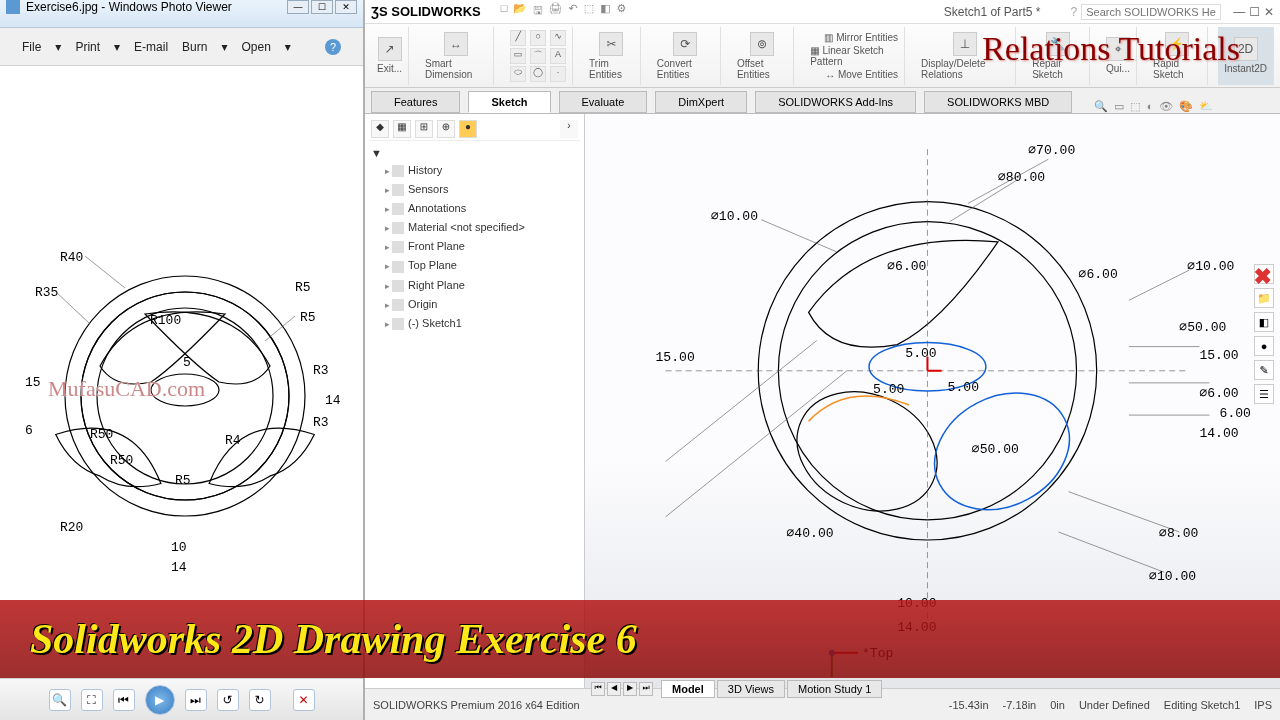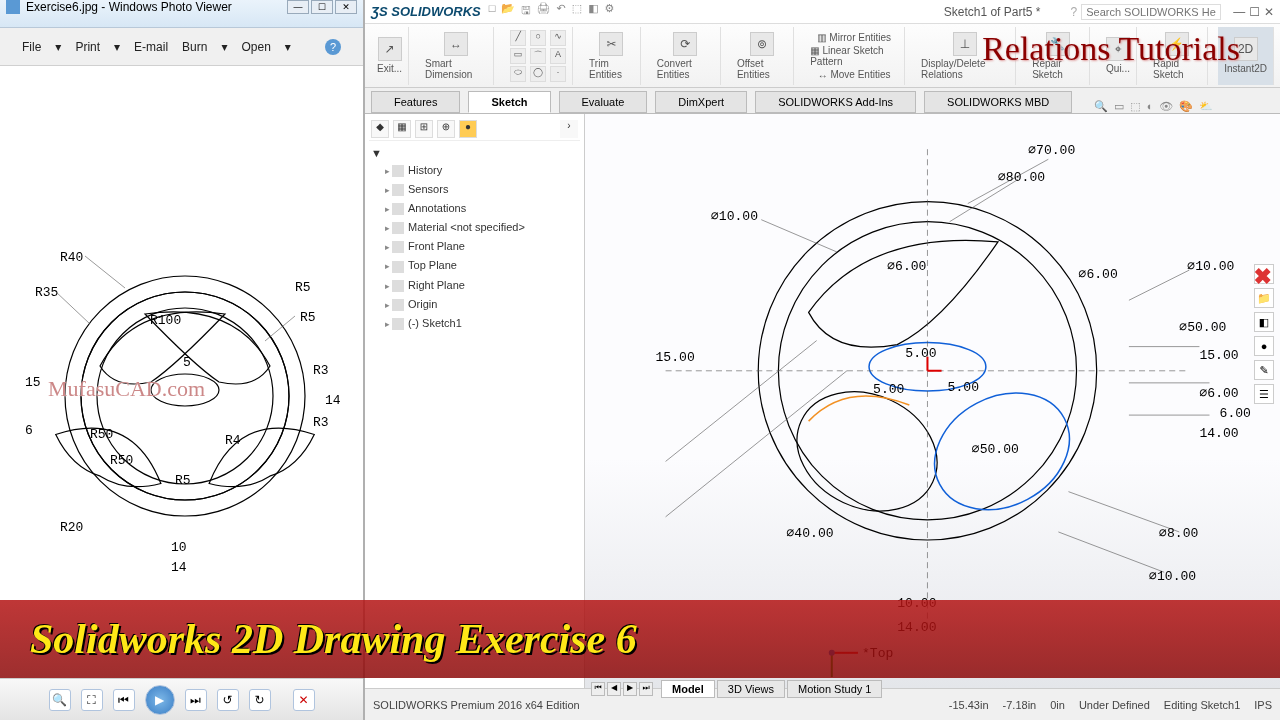--- a/index.html
+++ b/index.html
@@ -17,21 +17,21 @@
 .wpv-ctrl { height: 42px; background: linear-gradient(#f8f8f8,#e4e4e4); border-top: 1px solid #ccc; display: flex; align-items: center; justify-content: center; gap: 10px; }
 .wpv-ctrl .btn { width: 22px; height: 22px; border: 1px solid #b0c4de; border-radius: 3px; background: #fff; display: flex; align-items: center; justify-content: center; font-size: 12px; cursor: pointer; }
 .wpv-ctrl .play { width: 30px; height: 30px; border-radius: 50%; background: radial-gradient(#7db8e8,#3a7dc4); color: #fff; }
 .wpv-ctrl .close { color: #c00; margin-left: 12px; }
 
 .wheel-ref { position: absolute; left: 20px; top: 130px; width: 320px; height: 380px; }
 .mufasu-wm { position: absolute; left: 48px; top: 310px; color: #c88; font-size: 22px; font-family: Georgia, serif; text-shadow: 0 0 2px #fff; pointer-events: none; }
 
 .sw { position: absolute; left: 365px; top: 0; right: 0; height: 720px; display: flex; flex-direction: column; background: #fff; }
 .sw-title { height: 24px; background: #fff; border-bottom: 1px solid #ddd; display: flex; align-items: center; font-size: 12px; padding: 0 6px; }
-.sw-title .logo { color: #0c4a6e; font-weight: bold; font-style: italic; font-size: 13px; margin-right: 8px; }
+.sw-title .logo { color: #000000; font-weight: bold; font-size: 13px; margin-right: 20px; }
 .sw-title .qat { display: flex; gap: 6px; color: #888; font-size: 11px; }
 .sw-title .doc { margin-left: auto; color: #555; }
 .sw-title .search { margin-left: 30px; display: flex; align-items: center; gap: 4px; color: #aaa; }
 .sw-title .search input { border: 1px solid #ddd; width: 140px; font-size: 11px; padding: 1px 4px; }
 .sw-title .winbtns { margin-left: 12px; display: flex; gap: 4px; color: #666; }
 
 .sw-ribbon { height: 64px; background: linear-gradient(#fdfdfd,#f2f2f2); border-bottom: 1px solid #ccc; display: flex; align-items: center; padding: 2px 6px; gap: 10px; font-size: 10px; color: #555; }
 .rib-grp { display: flex; flex-direction: column; align-items: center; gap: 2px; padding: 2px 6px; border-right: 1px solid #e0e0e0; height: 58px; justify-content: center; }
 .rib-grp .ico { width: 24px; height: 24px; background: #e8e8e8; border: 1px solid #ccc; display: flex; align-items: center; justify-content: center; font-size: 12px; }
 .rib-row { display: flex; gap: 4px; }
@@ -207,21 +207,21 @@
         <span>Trim Entities</span>
       </div>
     <div class="rib-grp">
         <div class="ico">⟳</div>
         <span>Convert Entities</span>
       </div>
     <div class="rib-grp">
         <div class="ico">⊚</div>
         <span>Offset Entities</span>
       </div>
-    <div class="rib-grp" style="align-items:center">
+    <div class="rib-grp" style="align-items:flex-end">
       <span>▥ <span>Mirror Entities</span></span>
       <span>▦ <span>Linear Sketch Pattern</span></span>
       <span>↔ <span>Move Entities</span></span>
     </div>
     <div class="rib-grp">
         <div class="ico">⊥</div>
         <span>Display/Delete Relations</span>
       </div>
     <div class="rib-grp">
         <div class="ico">🔧</div>

